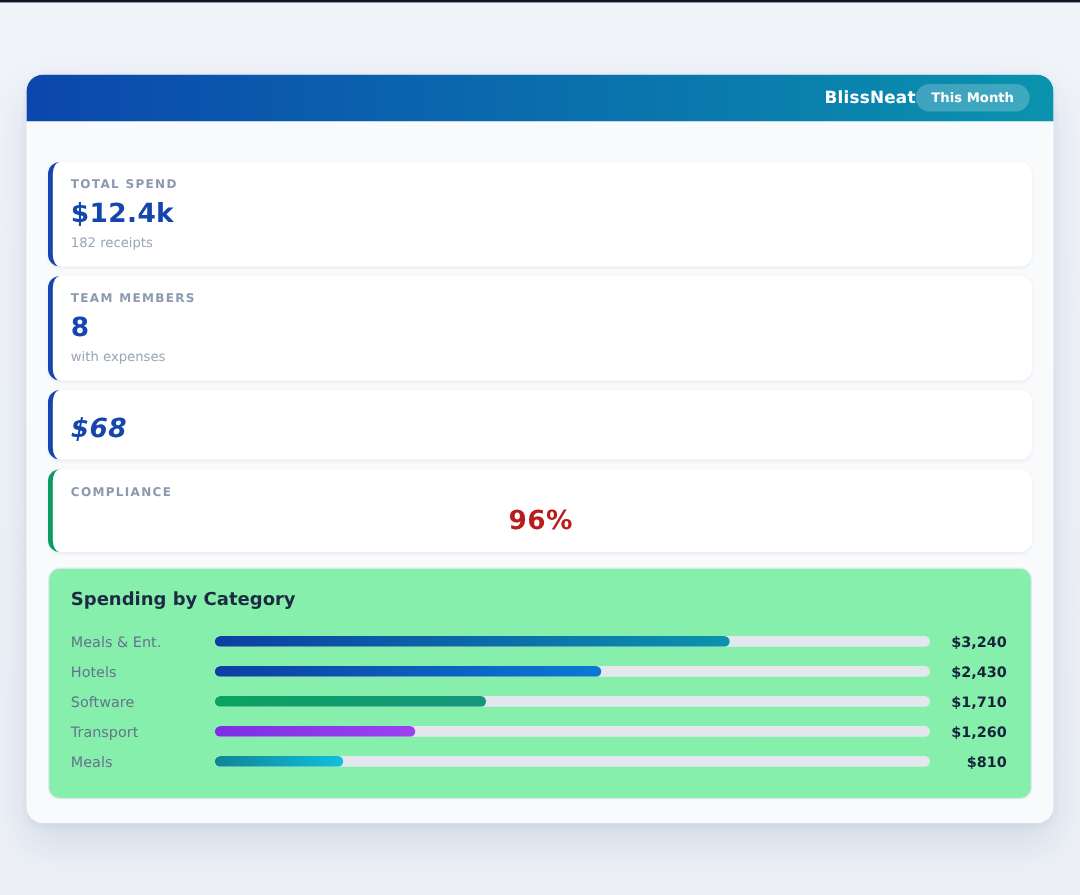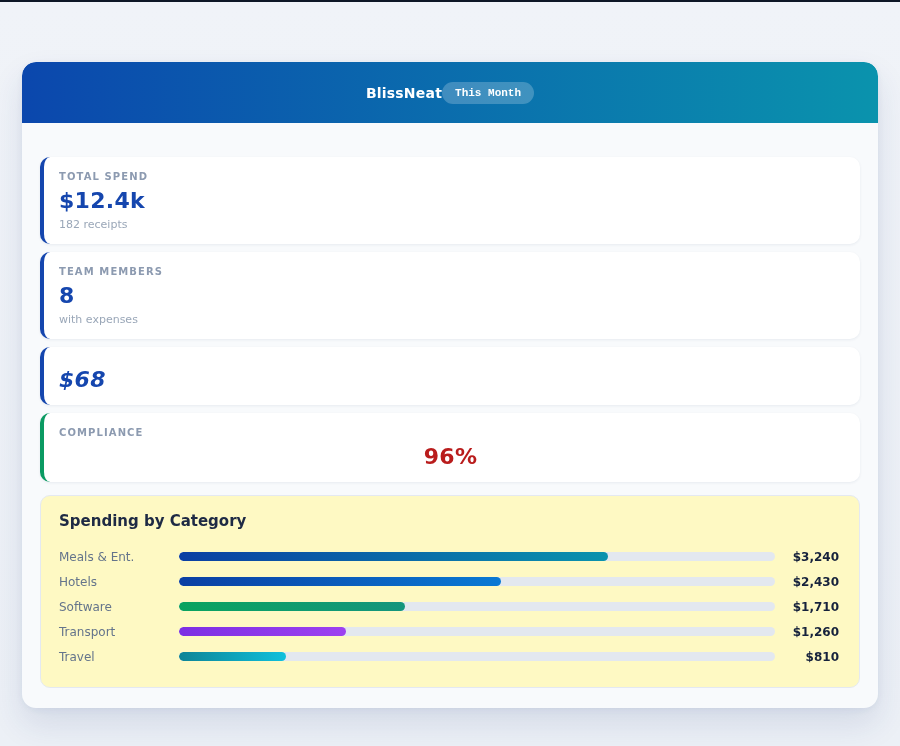--- a/index.html
+++ b/index.html
@@ -12,42 +12,41 @@
   .top-strip { height: 2px; width: 100%; }
   .page { padding: 60px 22px 0 22px; }
   .app-card {
     width: 856px;
     background: #f8fafc;
     border-radius: 14px;
     box-shadow: 0 16px 32px rgba(35, 60, 120, 0.12), 0 2px 6px rgba(35,60,120,0.06);
     overflow: hidden;
   }
   .app-header {
-    height: 61px;
+    height: 39px;
     display: flex;
     align-items: center;
-    justify-content: center;
+    justify-content: flex-end;
     padding: 0 20px;
     border-radius: 14px 14px 0 0;
   }
   .app-title {
     color: #ffffff;
     font-weight: bold;
     font-size: 14px;
     letter-spacing: 0.2px;
   }
   .badge {
     background: rgba(255,255,255,0.22);
     color: #ffffff;
     font-size: 11px;
     font-weight: bold;
     padding: 5px 13px;
     border-radius: 999px;
     cursor: pointer;
-    font-family: Liberation Mono, monospace;
   }
   .content { padding: 34px 18px 20px 18px; }
   .stat-card {
     background: #ffffff;
     border-radius: 10px;
     border-left: 4px solid #1546ae;
     box-shadow: 0 1px 3px rgba(20, 40, 90, 0.07);
     padding: 14px 18px 13px 15px;
     margin-bottom: 8px;
   }
@@ -64,21 +63,21 @@
     color: #1546ae;
     margin-top: 6px;
     letter-spacing: 0.3px;
   }
   .stat-sub {
     font-size: 11px;
     color: #9aa7b8;
     margin-top: 5px;
   }
   .chart-card {
-    background: #fef9c3;
+    background: #86efac;
     border: 1px solid #e4e9f1;
     border-radius: 10px;
     margin-top: 13px;
     padding: 16px 20px 18px 18px;
   }
   .chart-title {
     font-size: 15px;
     font-weight: bold;
     color: #1e2a44;
     margin-bottom: 14px;
@@ -178,21 +177,21 @@
 
   <div class="bar-row">
     <div class="bar-label">Transport</div>
     <div class="bar-track" style="background: rgb(227, 232, 239);">
       <div class="bar-fill" style="width: 28%; background: linear-gradient(90deg, rgb(124, 47, 227), rgb(157, 65, 240));"></div>
     </div>
     <div class="bar-value">$1,260</div>
   </div>
 
   <div class="bar-row">
-    <div class="bar-label">Travel</div>
+    <div class="bar-label">Meals</div>
     <div class="bar-track" style="background: rgb(227, 232, 239);">
       <div class="bar-fill" style="width: 18%; background: linear-gradient(90deg, rgb(14, 132, 150), rgb(16, 192, 220));"></div>
     </div>
     <div class="bar-value">$810</div>
   </div>
 </div>
       </section>
     </div>
 
   </div>

